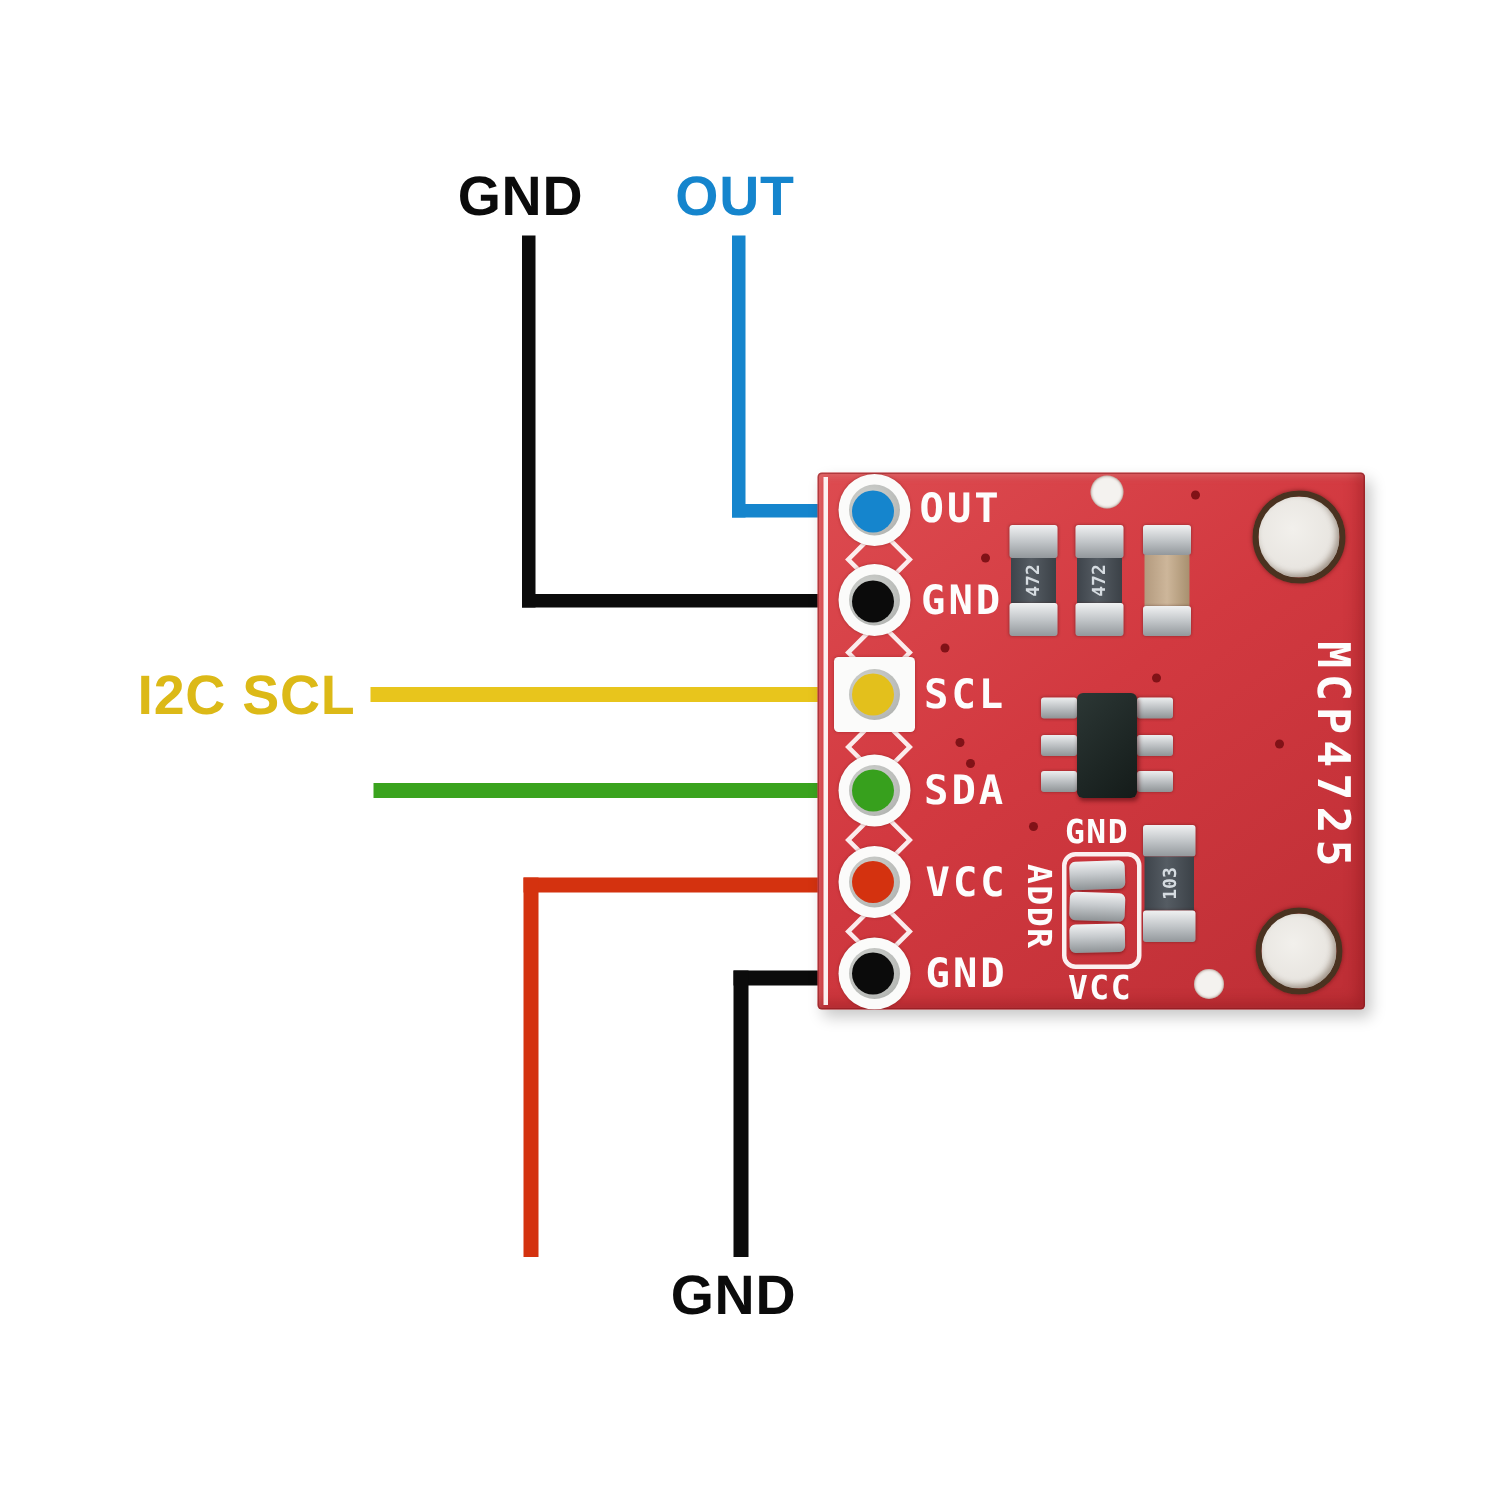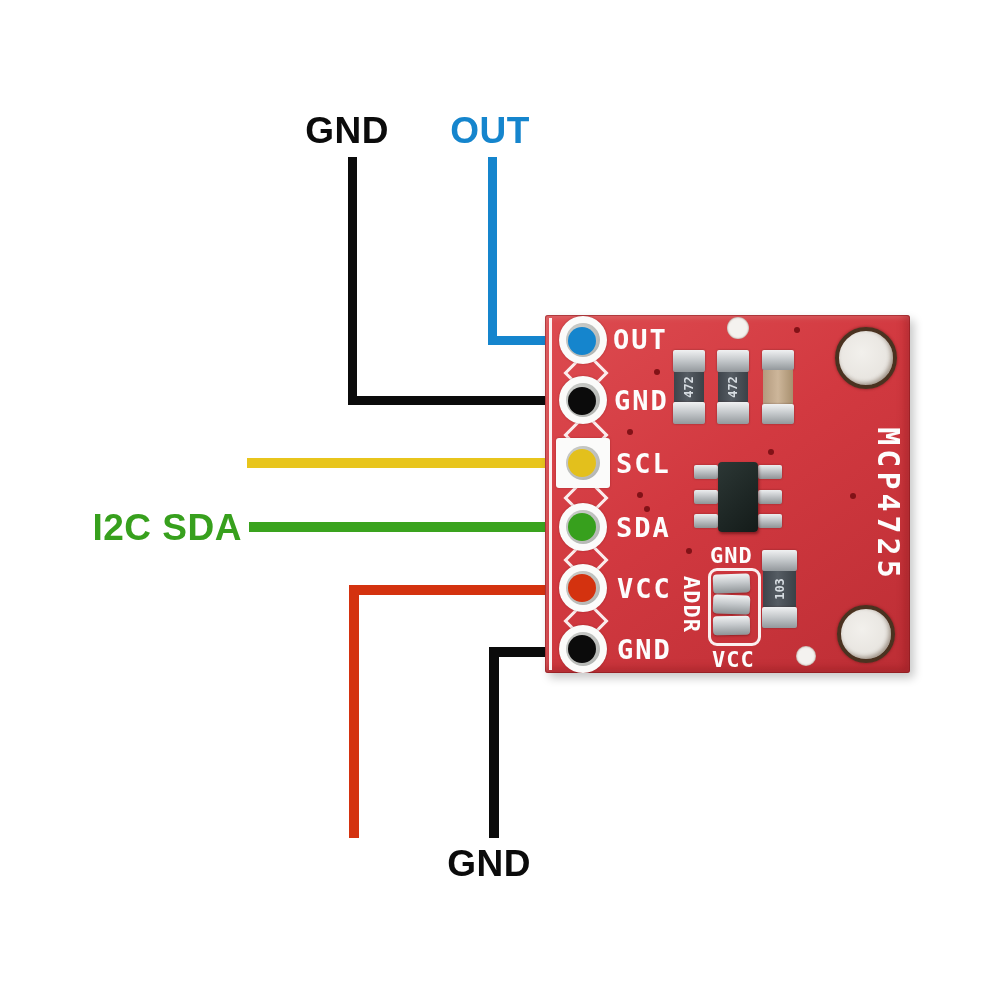--- a/index.html
+++ b/index.html
@@ -87,21 +87,21 @@
   <div class="wire w-green" style="left:249px;top:522px;width:333px;height:10px;"></div>
 
   <div class="wire w-red" style="left:349px;top:585px;width:233px;height:10px;"></div>
   <div class="wire w-red" style="left:349px;top:585px;width:10px;height:253px;"></div>
 
   <div class="wire w-black" style="left:489px;top:647px;width:93px;height:10px;"></div>
   <div class="wire w-black" style="left:489px;top:647px;width:10px;height:191px;"></div>
 
   <div class="lbl c-black" style="left:277px;top:110px;width:140px;">GND</div>
   <div class="lbl c-blue" style="left:420px;top:110px;width:140px;">OUT</div>
-  <div class="lbl c-green right" style="left:35px;top:507px;width:207px;">I2C SDA</div>
+  <div class="lbl c-yellow right" style="left:35px;top:443px;width:202px;">I2C SCL</div>
   <div class="lbl c-black" style="left:419px;top:843px;width:140px;">GND</div>
 
   <div id="board">
 
     <div class="silkline" style="left:4px;top:3px;width:3px;height:352px;"></div>
 
     <div class="diamond" style="left:25px;top:42px;"></div>
     <div class="diamond" style="left:25px;top:104px;"></div>
     <div class="diamond" style="left:25px;top:167px;"></div>
     <div class="diamond" style="left:25px;top:229px;"></div>

